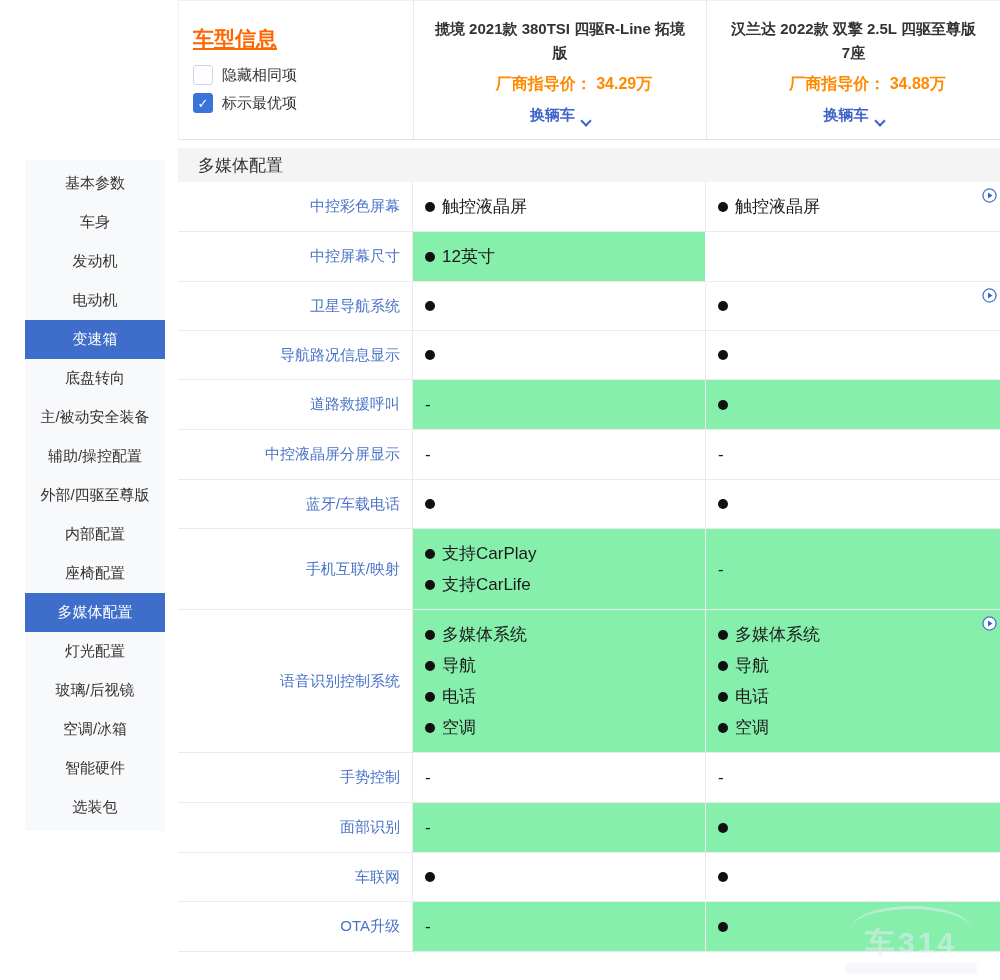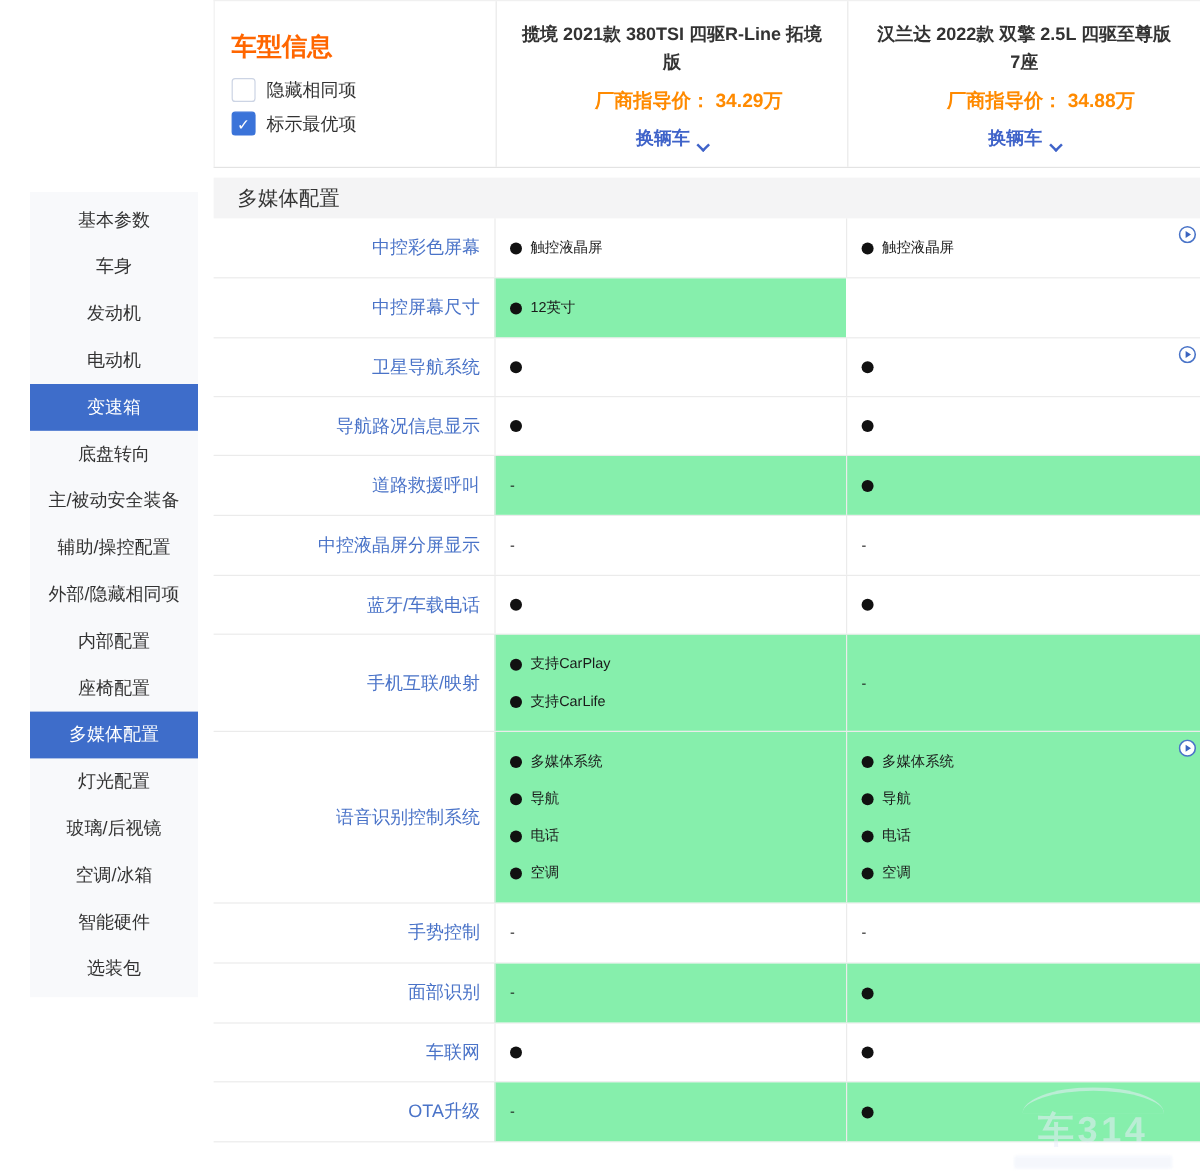--- a/index.html
+++ b/index.html
@@ -13,21 +13,21 @@
   .side-item { height:39px; display:flex; align-items:center; justify-content:center;
                font-size:15px; color:#333; cursor:pointer; white-space:nowrap; }
   .side-item.active { background:#3e6dca; color:#fff; }
 
   
   .content { position:absolute; left:178px; top:0; width:822px; }
 
   .compare-header { display:flex; height:140px; border-top:1px solid #f0f0f0;
                     border-left:1px solid #f0f0f0; border-bottom:1px solid #e3e3e3; }
   .info-cell { width:234px; padding:24px 0 0 14px; }
-  .page-title { font-size:21px; font-weight:bold; color:#ff6600; margin-bottom:12px; }
+  .page-title { font-size:21px; font-weight:bold; color:#ff6600; margin-bottom:12px;text-decoration:underline; }
   .chk-row { display:flex; align-items:center; margin-top:8px; cursor:pointer; }
   .chk-box { width:20px; height:20px; border:1px solid #ccd4e4; border-radius:3px;
              background:#fff; display:flex; align-items:center; justify-content:center;
              font-size:13px; color:#fff; flex:0 0 auto; }
   .chk-box.checked { background:#3a73d9; border-color:#3a73d9; }
   .chk-label { font-size:15px; color:#333; margin-left:9px; }
 
   .car-cell { width:293px; border-left:1px solid #e9e9e9; display:flex;
               flex-direction:column; align-items:center; text-align:center;
               padding:16px 18px 0;font-weight:bold; }
@@ -43,21 +43,21 @@
   .section-band { margin-top:8px; height:34px; background:#f4f4f5; display:flex;
                   align-items:center; padding-left:20px; font-size:17px; color:#333; }
 
   
   .spec-row { display:flex; border-bottom:1px solid #ebebeb; min-height:49px; }
   .cell { display:flex; }
   .cell.label { width:234px; align-items:center; justify-content:flex-end;
                 padding-right:12px; font-size:15px; color:#4a73c8; cursor:pointer;
                 text-align:right; }
   .cell.val { border-left:1px solid #ebebeb; padding:9px 6px 9px 12px;
-              flex-direction:column; justify-content:center; font-size:12px; color:#1a1a1a; }
+              flex-direction:column; justify-content:center; font-size:17px; color:#1a1a1a; }
   .cell.val1 { width:293px; }
   .cell.val2 { flex:1; position:relative; }
   .spec-row.hl .cell.val { background:#86efac; }
   .val-item { display:flex; align-items:center; line-height:31px; }
   .bullet { width:10px; height:10px; border-radius:50%; background:#111;
             margin-right:7px; flex:0 0 auto; }
   .dash { line-height:31px; }
   .video-icon { position:absolute; top:6px; right:3px; width:15px; height:15px;
                 cursor:pointer; }
 
@@ -77,21 +77,21 @@
 
 <div class="sidebar">
     <div class="side-item">基本参数</div>
     <div class="side-item">车身</div>
     <div class="side-item">发动机</div>
     <div class="side-item">电动机</div>
     <div class="side-item active">变速箱</div>
     <div class="side-item">底盘转向</div>
     <div class="side-item">主/被动安全装备</div>
     <div class="side-item">辅助/操控配置</div>
-    <div class="side-item">外部/隐藏相同项</div>
+    <div class="side-item">外部/四驱至尊版</div>
     <div class="side-item">内部配置</div>
     <div class="side-item">座椅配置</div>
     <div class="side-item active">多媒体配置</div>
     <div class="side-item">灯光配置</div>
     <div class="side-item">玻璃/后视镜</div>
     <div class="side-item">空调/冰箱</div>
     <div class="side-item">智能硬件</div>
     <div class="side-item">选装包</div>
   </div>
 

